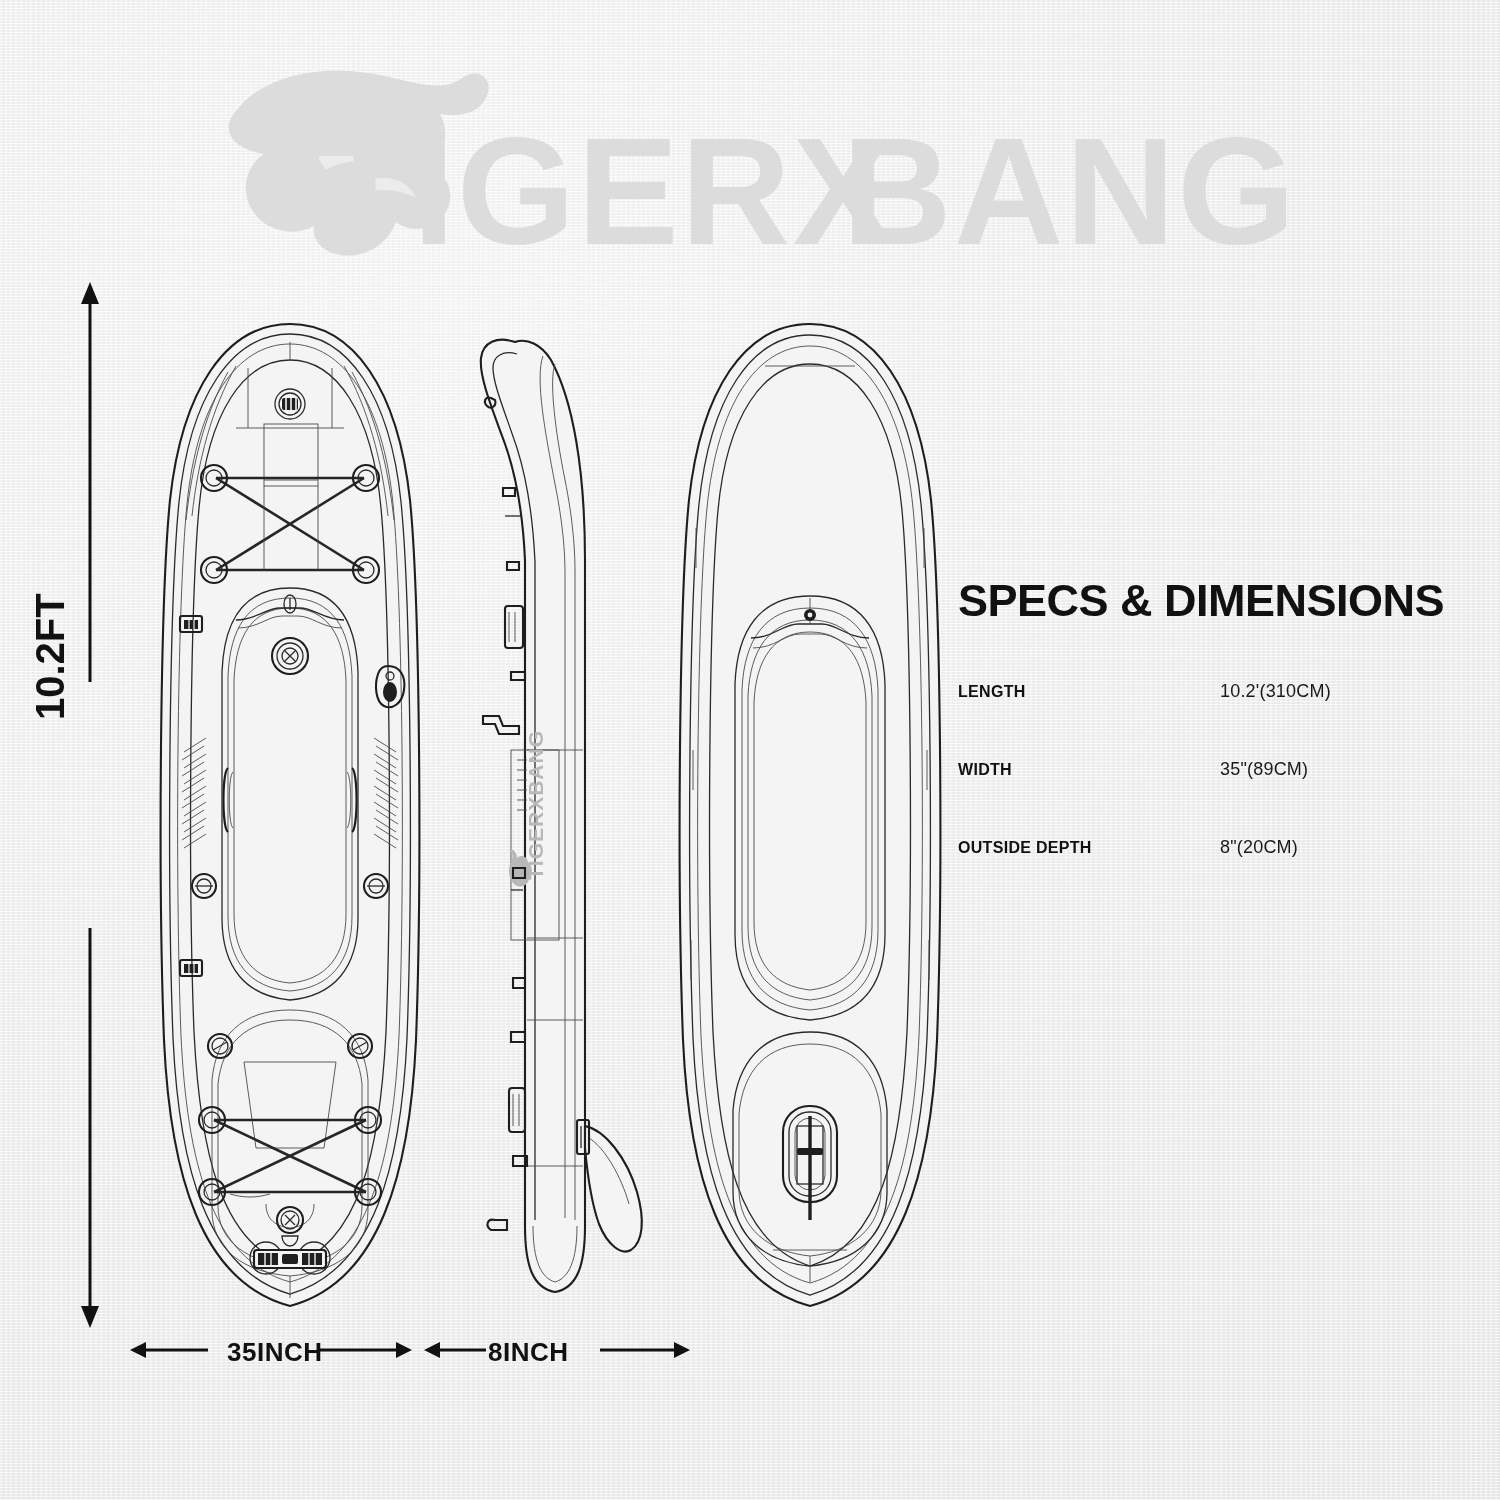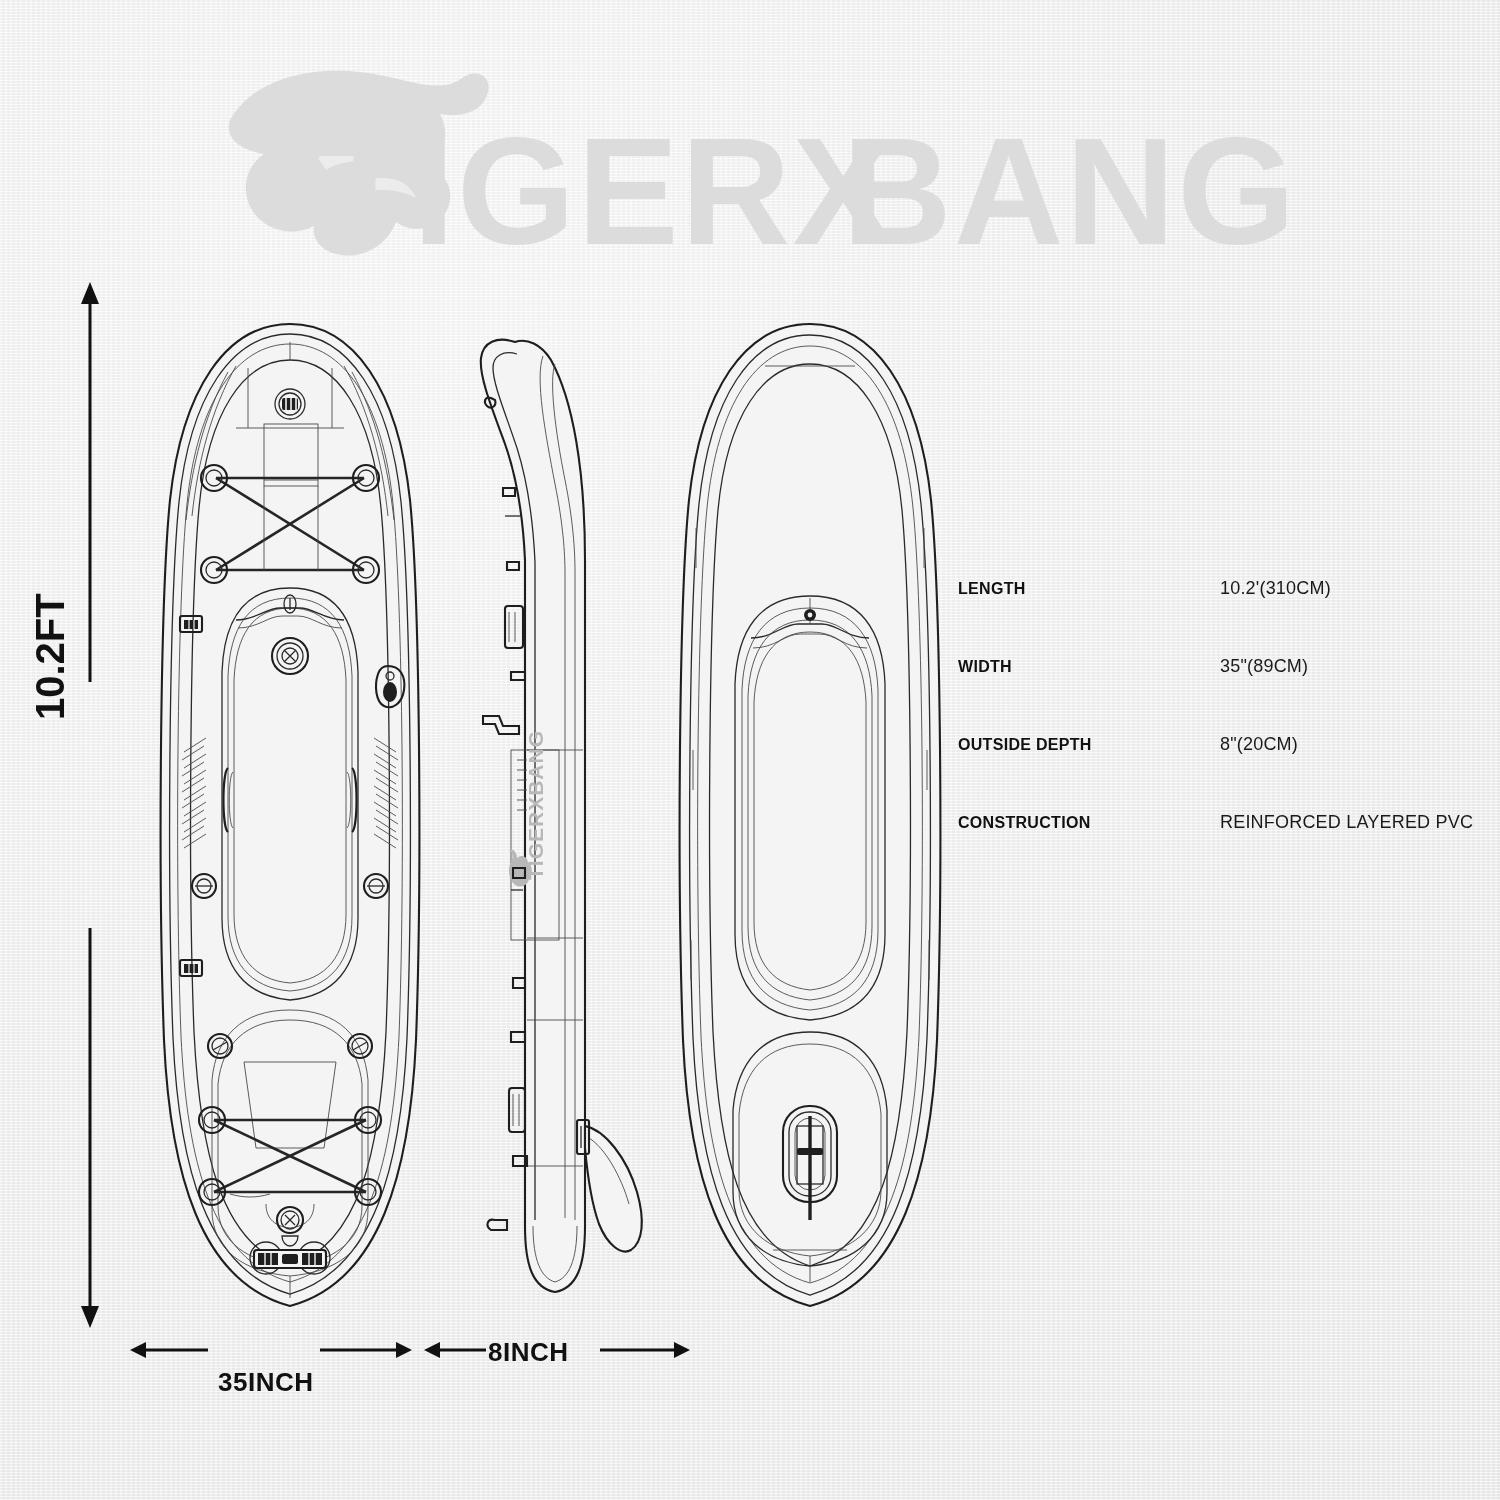--- a/index.html
+++ b/index.html
@@ -54,21 +54,21 @@
   #vdim-label{
     position:absolute;left:28px;top:720px;
     transform:rotate(-90deg);transform-origin:left top;
     font-size:40px;font-weight:bold;letter-spacing:0px;white-space:nowrap;
   }
   #hdim{left:130px;top:1330px;width:560px;height:40px;}
   .hdim-label{
     position:absolute;top:1337px;
     font-size:26px;font-weight:bold;letter-spacing:.5px;white-space:nowrap;
   }
-  #hdim-label-1{left:218px;margin-top:30px;}
+  #hdim-label-1{left:227px;}
   #hdim-label-2{left:488px;}
 
   
   #specs{position:absolute;left:958px;top:578px;width:528px;}
   #specs-title{
     font-size:45px;font-weight:bold;letter-spacing:-0.5px;
     line-height:1;margin:0 0 58px 0;white-space:nowrap;
   }
   .spec-row{
     display:flex;align-items:baseline;
@@ -415,32 +415,29 @@
 
     <line x1="308" y1="20" x2="356" y2="20" stroke="#111" stroke-width="3"></line>
     <polygon points="294,20 310,12 310,28" fill="#111"></polygon>
     <line x1="470" y1="20" x2="546" y2="20" stroke="#111" stroke-width="3"></line>
     <polygon points="560,20 544,12 544,28" fill="#111"></polygon>
   </svg>
   <div id="hdim-label-1" class="hdim-label">35INCH</div>
   <div id="hdim-label-2" class="hdim-label">8INCH</div>
 
   <div id="specs">
+    <div id="specs-title">SPECS &amp; DIMENSIONS</div>
 
     <div class="spec-row">
       <div class="spec-label">LENGTH</div>
       <div class="spec-value">10.2'(310CM)</div>
     </div>
     <div class="spec-row">
       <div class="spec-label">WIDTH</div>
       <div class="spec-value">35"(89CM)</div>
     </div>
     <div class="spec-row">
       <div class="spec-label">OUTSIDE DEPTH</div>
       <div class="spec-value">8"(20CM)</div>
     </div>
-    <div class="spec-row">
-      <div class="spec-label">CONSTRUCTION</div>
-      <div class="spec-value">REINFORCED LAYERED PVC</div>
-    </div>
   </div>
 
 </div>
 
 </body></html>

